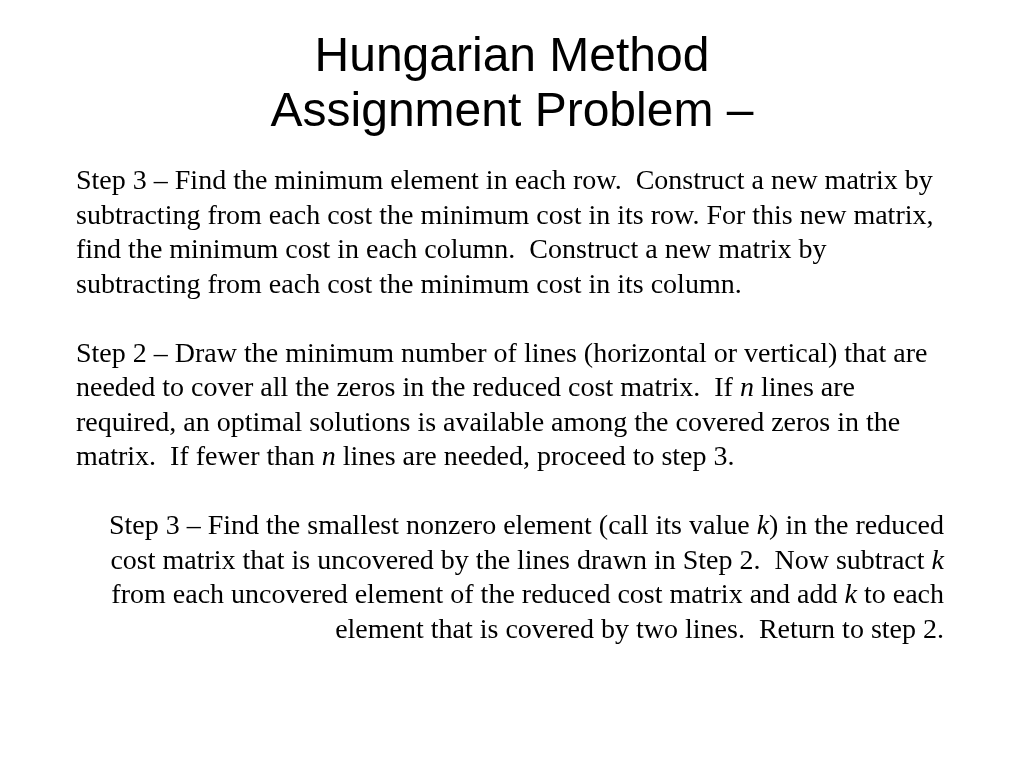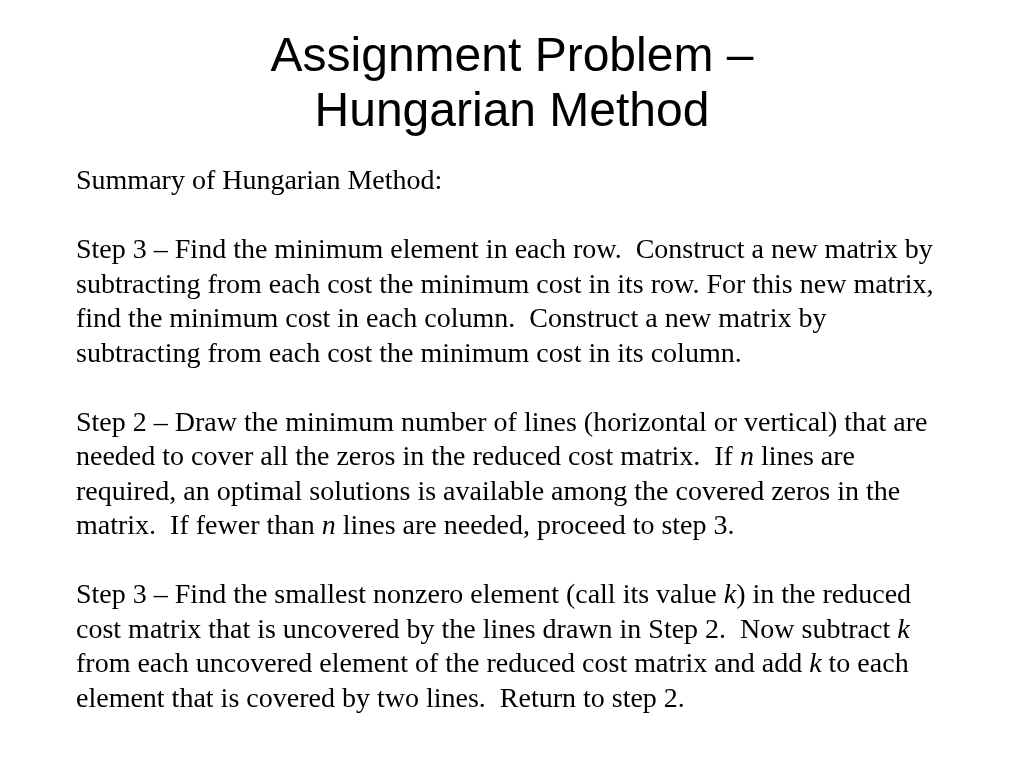--- a/index.html
+++ b/index.html
@@ -30,30 +30,29 @@
     font-size: 28px;
     line-height: 34.5px;
     margin: 26px 0 0 76px;
     width: 868px;
     color: #000000;
   }
   .para {
     margin: 0 0 34.5px 0;
     white-space: pre-wrap;
   }
-  .para:last-child { margin-bottom: 12px; }
+  .para:last-child { margin-bottom: 12px; text-align: right; }
   .ital { font-style: italic; }
 </style>
 </head>
 <body>
 
 <div class="slide">
   <div class="slide-title">
+    <div>Hungarian Method</div>
     <div>Assignment Problem –</div>
-    <div>Hungarian Method</div>
   </div>
   <div class="slide-body">
-      <p class="para"><span>Summary of Hungarian Method:</span></p>
       <p class="para"><span>Step 3 – Find the minimum element in each row.  Construct a new matrix by subtracting from each cost the minimum cost in its row. For this new matrix, find the minimum cost in each column.  Construct a new matrix by subtracting from each cost the minimum cost in its column.</span></p>
       <p class="para"><span>Step 2 – Draw the minimum number of lines (horizontal or vertical) that are needed to cover all the zeros in the reduced cost matrix.  If </span><span class="ital">n</span><span> lines are required, an optimal solutions is available among the covered zeros in the matrix.  If fewer than </span><span class="ital">n</span><span> lines are needed, proceed to step 3.</span></p>
       <p class="para"><span>Step 3 – Find the smallest nonzero element (call its value </span><span class="ital">k</span><span>) in the reduced cost matrix that is uncovered by the lines drawn in Step 2.  Now subtract </span><span class="ital">k</span><span> from each uncovered element of the reduced cost matrix and add </span><span class="ital">k</span><span> to each element that is covered by two lines.  Return to step 2.</span></p>
     </div>
 </div>
 
 </body></html>

